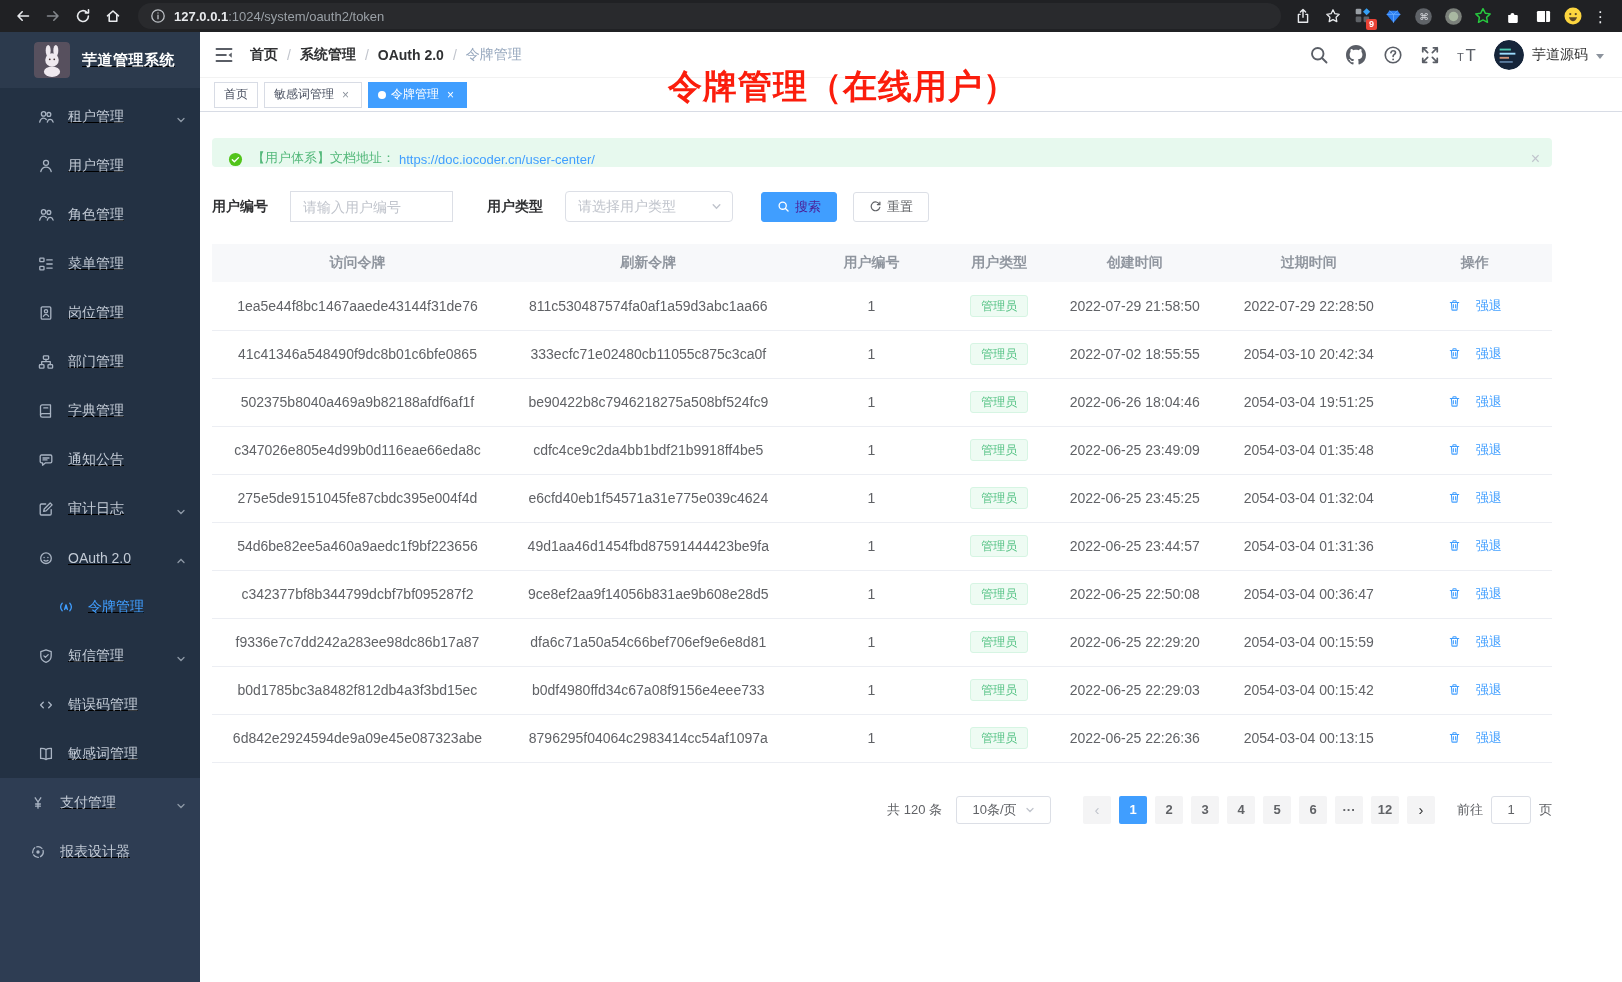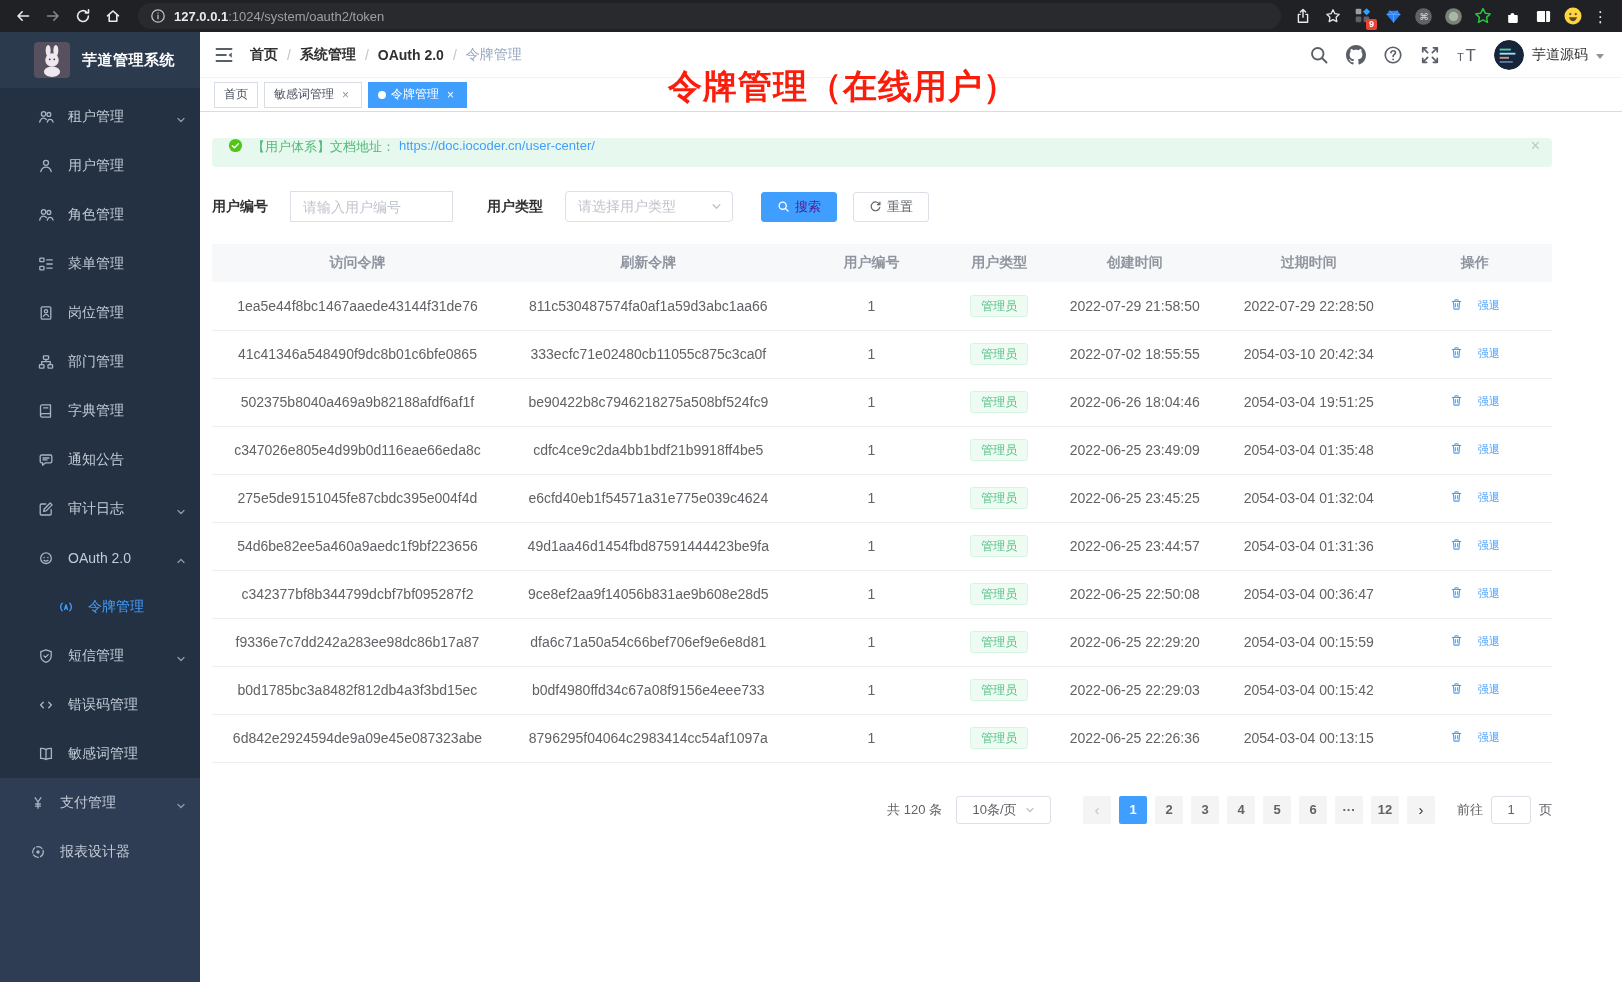--- a/index.html
+++ b/index.html
@@ -16,21 +16,21 @@
   .omnibox .path { color:#9aa0a6;margin-top:12px; }
   .chrome-right { display:flex; align-items:center; gap:10px; padding-right:4px; }
   .ext-ic { width:20px; height:20px; position:relative; display:flex; align-items:center; justify-content:center; }
   .ext-badge { position:absolute; right:-4px; bottom:-4px; background:#e94235; color:#fff; font-size:9px; line-height:11px; padding:0 3px; border-radius:2px; font-weight:700; }
   .glyph { font-size:15px; color:#e8eaed; line-height:1; }
 
   
   .app { display:flex; height:950px; }
 
   
-  .sidebar { width:200px; background:#233143; display:flex; flex-direction:column; flex:0 0 auto; }
+  .sidebar { width:200px; background:#233143; display:flex; flex-direction:column; flex:0 0 auto;text-decoration:underline; }
   .logo { height:56px; background:#2c3a4d; display:flex; align-items:center; gap:12px; padding:0 0 0 34px; }
   .logo svg { width:36px; height:36px; border-radius:4px; }
   .logo-title { color:#fff; font-size:15px; font-weight:700; letter-spacing:.5px; }
   .menu { padding-top:4px; }
   .menu-item { height:49px; display:flex; align-items:center; padding:0 14px 0 38px; color:#c3cbd6; font-size:14px; cursor:pointer; }
   .menu-item .mi-icon { width:16px; height:16px; margin-right:14px; color:#a9b4c3; flex:0 0 auto; }
   .menu-item .mi-icon svg { width:16px; height:16px; display:block; }
   .menu-item .mi-label { flex:1; white-space:nowrap; }
   .menu-item .mi-arrow { width:10px; height:10px; color:#8d98a6; }
   .menu-item.sub { padding-left:58px; }
@@ -59,42 +59,42 @@
   .tab { height:26px; display:inline-flex; align-items:center; gap:5px; border:1px solid #d8dce5; background:#fff; color:#495060; font-size:12px; padding:0 9px; cursor:pointer; }
   .tab .tab-close { font-size:12px; color:#8c939d; width:13px; text-align:center; border-radius:50%; }
   .tab.active { background:#409eff; border-color:#409eff; color:#fff; }
   .tab.active .tab-close { color:#fff; }
   .tab-dot { width:8px; height:8px; border-radius:50%; background:#fff; }
 
   .annotation { position:absolute; left:468px; top:32px; font-size:34px; font-weight:700; color:#fb1d0c; letter-spacing:1px; z-index:5; white-space:nowrap; }
 
   
   .content { padding:26px 70px 0 12px; }
-  .alert { height:29px; background:#e7f9ee; border-radius:4px; display:flex; align-items:flex-start; padding:0 16px; font-size:13px; position:relative; }
+  .alert { height:29px; background:#e7f9ee; border-radius:4px; display:flex; align-items:flex-end; padding:0 16px; font-size:13px; position:relative; }
   .alert svg.chk { width:15px; height:15px; margin-right:9px; }
   .alert-text { color:#53b87a; }
   .alert-link { color:#409eff; margin-left:4px; text-decoration:none; }
   .alert-close { position:absolute; right:12px; color:#c0c4cc; font-size:16px; cursor:pointer; line-height:1; }
 
   .filters { display:flex; align-items:center; margin-top:24px; }
   .filter-label { font-size:14px; font-weight:700; color:#303133; margin-right:22px; white-space:nowrap; }
   .text-input { width:163px; height:31px; border:1px solid #dcdfe6; border-radius:0; padding:0 12px; font-size:14px; color:#606266; outline:none; margin-right:34px; }
   .text-input::placeholder { color:#c0c4cc; }
   .select { width:168px; height:31px; border:1px solid #dcdfe6; border-radius:4px; padding:0 10px 0 12px; font-size:14px; color:#c0c4cc; display:flex; align-items:center; justify-content:space-between; margin-right:28px; cursor:pointer; }
   .select .sel-caret { width:11px; height:11px; color:#c0c4cc; }
   .btn { height:30px; border-radius:3px; font-size:13px; display:inline-flex; align-items:center; gap:5px; padding:0 15px; cursor:pointer; }
   .btn svg { width:13px; height:13px; }
   .btn-primary { background:#409eff; border:1px solid #409eff; color:#4c1d95; margin-right:16px; }
   .btn-plain { background:#fff; border:1px solid #dcdfe6; color:#606266; }
 
   table.grid { width:100%; border-collapse:collapse; table-layout:fixed; margin-top:22px; }
   .grid th { height:38px; background:#f7f8fa; color:#8f959e; font-size:14px; font-weight:600; text-align:center; }
   .grid td { height:48px; border-bottom:1px solid #eceef3; color:#606266; font-size:14px; text-align:center; white-space:nowrap; overflow:hidden; }
   .tag-success { display:inline-block; padding:0 10px; height:22px; line-height:20px; font-size:12px; color:#54c284; background:#eefbf3; border:1px solid #d6f5e3; border-radius:3px; }
-  .act-link { color:#409eff; font-size:11px; display:inline-flex; gap:15px; cursor:pointer; }
+  .act-link { color:#409eff; font-size:13px; display:inline-flex; align-items:center; gap:15px; cursor:pointer; }
   .act-link svg { width:13px; height:13px; }
 
   .pagination { display:flex; align-items:center; justify-content:flex-end; margin-top:33px; font-size:13px; color:#606266; }
   .pg-total { margin-right:14px; }
   .pg-size { width:95px; height:28px; border:1px solid #dcdfe6; border-radius:3px; display:flex; align-items:center; justify-content:center; gap:8px; color:#606266; margin-right:24px; cursor:pointer; }
   .pg-size .sel-caret { width:10px; height:10px; color:#c0c4cc; }
   .pg-btn { min-width:28px; height:28px; background:#f4f4f5; border-radius:2px; display:inline-flex; align-items:center; justify-content:center; font-size:13px; font-weight:700; color:#606266; margin-left:8px; cursor:pointer; padding:0 6px; }
   .pg-btn.arrow { color:#303133; font-weight:400; font-size:15px; }
   .pg-btn.disabled { color:#c0c4cc; }
   .pg-btn.active { background:#409eff; color:#fff; }

